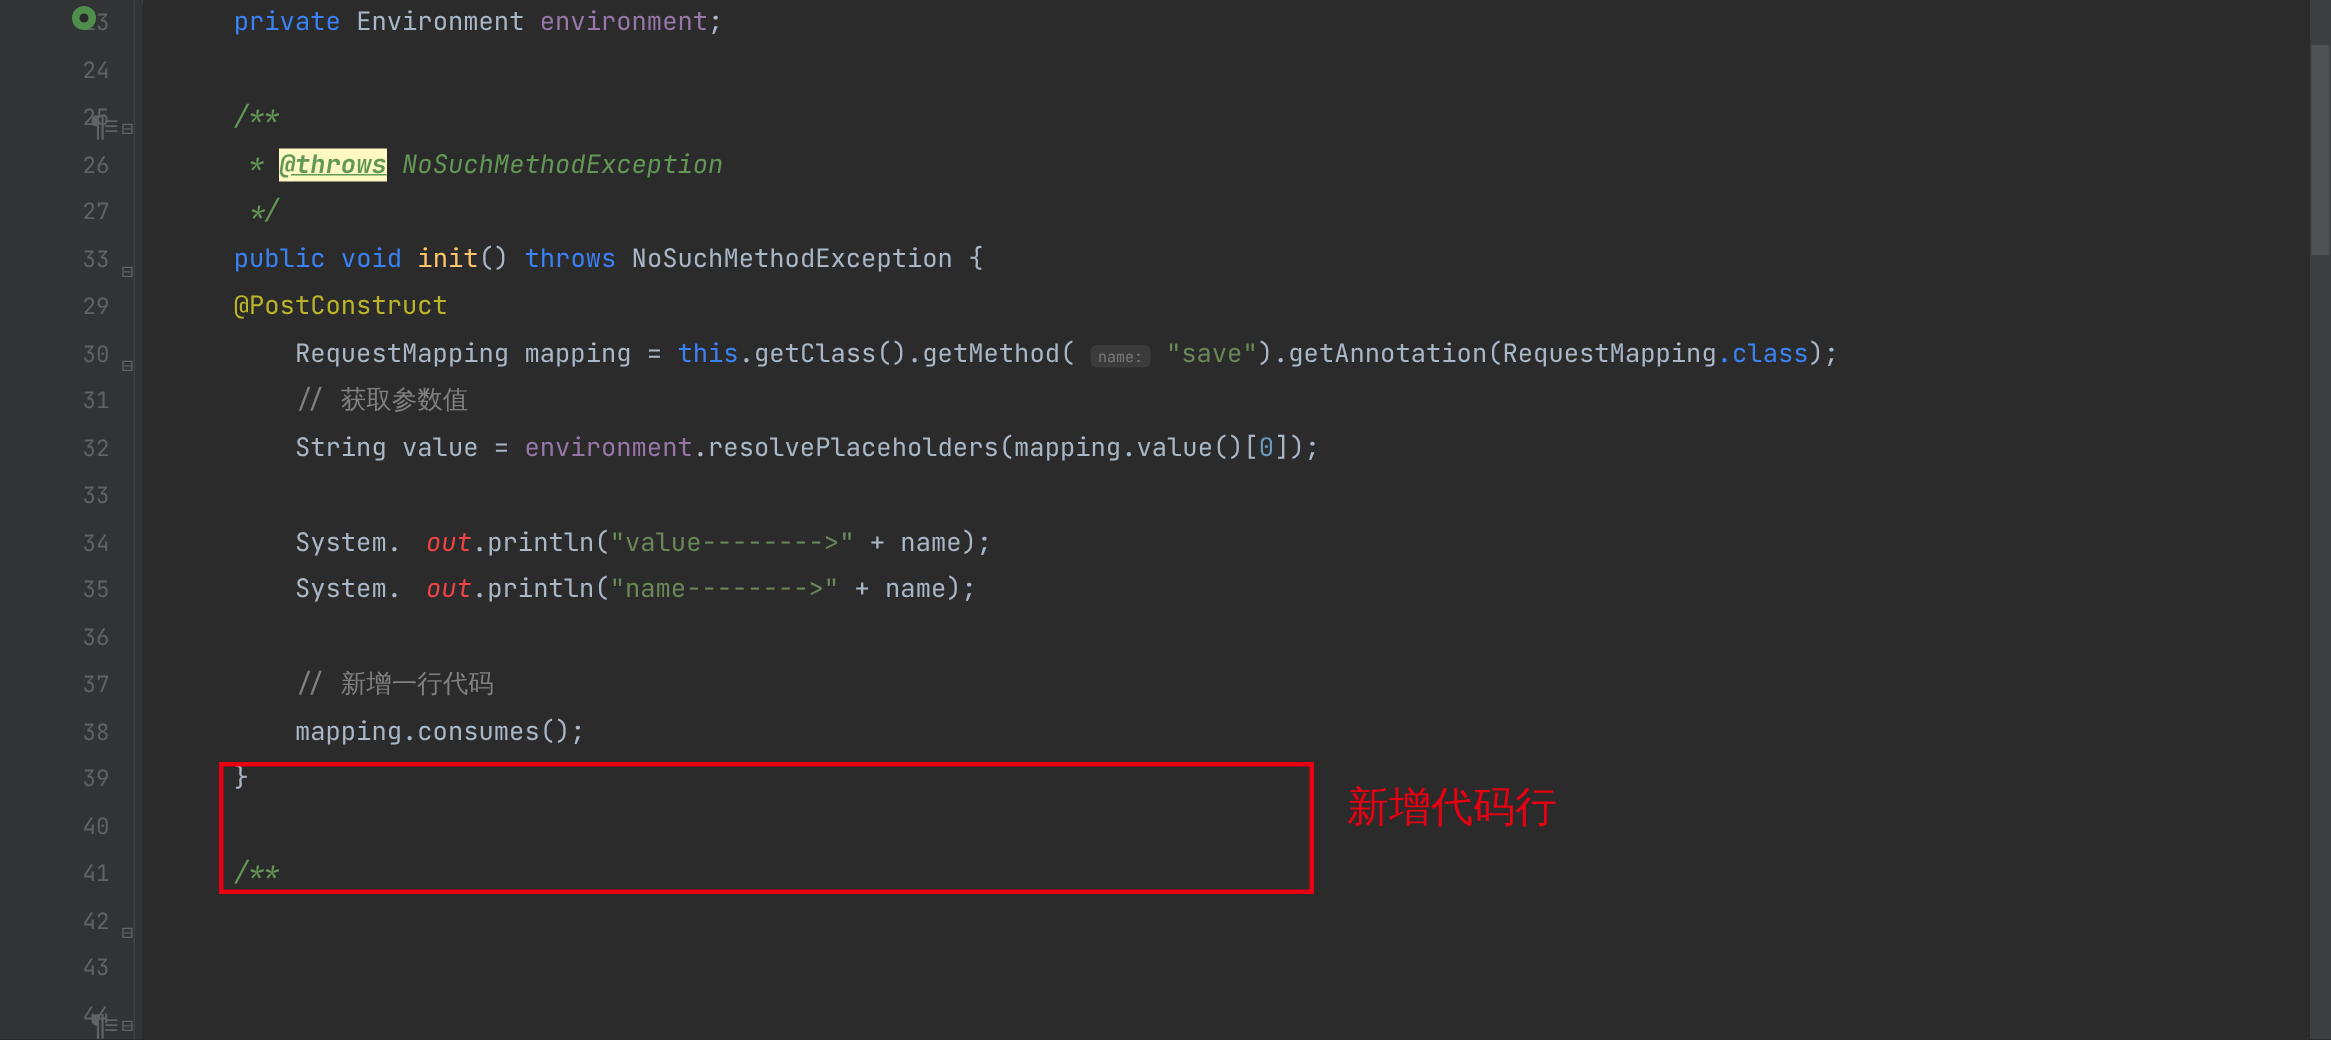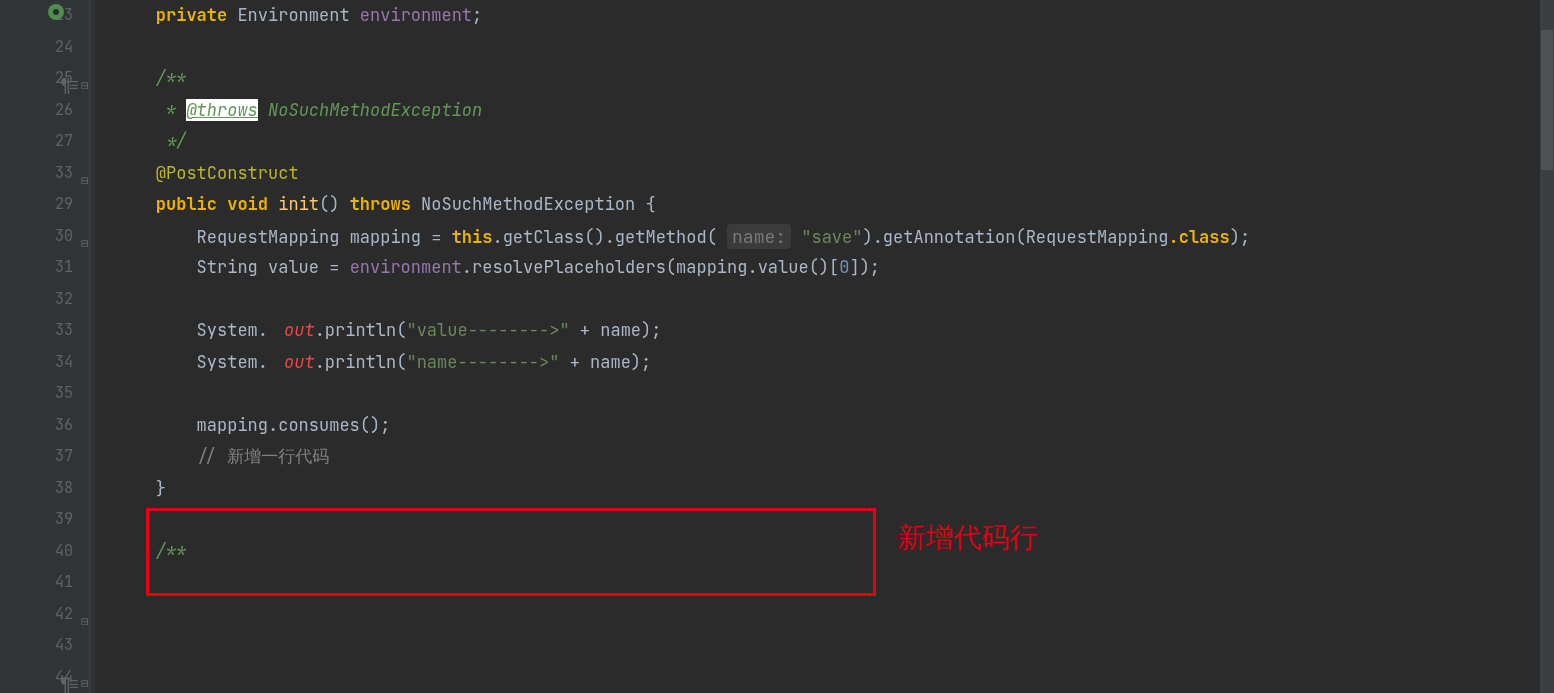--- a/index.html
+++ b/index.html
@@ -66,35 +66,35 @@
     }
     .indent-guide {
       position: absolute;
       top: 0;
       bottom: 0;
       width: 1px;
       background: #404040;
     }
 
     
-    .kw { color: #eab308; font-weight: bold; }
+    .kw { color: #3b82f6; }
     .fld { color: #9876aa; }
     .cmt { color: #808080; }
     .doc { color: #629755; font-style: italic; }
-    .doctag { color: #629755; font-style: italic; text-decoration: underline; background: #ffffff;}
+    .doctag { color: #629755; font-style: italic; text-decoration: underline; background: #fef9c3; font-weight: bold;}
     .anno { color: #bbb529; }
     .mtd { color: #ffc66d; }
     .str { color: #6a8759; }
     .num { color: #6897bb; }
     .param-hint {
       color: #787878;
       background: #3b3b3b;
       border-radius: 4px;
       padding: 1px 5px;
-      font-size: 18px;
+      font-size: 10px;
       font-style: normal;
     }
     .static-fld { color: #ef4444; font-style: italic; margin-left: 16px;}
 
     .highlight-box {
       position: absolute;
       border: 3px solid #e60012;
       pointer-events: none;
     }
     .annotation-label {
@@ -184,42 +184,43 @@
 
     <div class="code-line"></div>
 
     <div class="code-line">    <span class="doc">/**</span></div>
 
 
     <div class="code-line">    <span class="doc"> * </span><span class="doctag">@throws</span><span class="doc"> NoSuchMethodException</span></div>
 
     <div class="code-line">    <span class="doc"> */</span></div>
 
+    <div class="code-line">    <span class="kw">public</span> <span class="kw">void</span> <span class="mtd">init</span><span>()</span> <span class="kw">throws</span> <span>NoSuchMethodException</span> <span>{</span></div>
+
     <div class="code-line">    <span class="anno">@PostConstruct</span></div>
 
-    <div class="code-line">    <span class="kw">public</span> <span class="kw">void</span> <span class="mtd">init</span><span>()</span> <span class="kw">throws</span> <span>NoSuchMethodException</span> <span>{</span></div>
-
     <div class="code-line">        <span>RequestMapping</span> <span>mapping</span> <span>=</span> <span class="kw">this</span><span>.getClass().getMethod(</span> <span class="param-hint">name:</span> <span class="str">"save"</span><span>).getAnnotation(</span><span>RequestMapping</span><span class="kw">.class</span><span>);</span></div>
 
+    <div class="code-line">        <span class="cmt">// </span><span class="cmt">获取参数值</span></div>
 
     <div class="code-line">        <span>String</span> <span>value</span> <span>=</span> <span class="fld">environment</span><span>.resolvePlaceholders(mapping.value()[</span><span class="num">0</span><span>]);</span></div>
 
 
     <div class="code-line"></div>
 
 
     <div class="code-line">        <span>System.</span><span class="static-fld">out</span><span>.println(</span><span class="str">"value--------&gt;"</span><span> + name);</span></div>
 
     <div class="code-line">        <span>System.</span><span class="static-fld">out</span><span>.println(</span><span class="str">"name--------&gt;"</span><span> + name);</span></div>
 
     <div class="code-line"></div>
 
+    <div class="code-line">        <span class="cmt">// </span><span class="cmt">新增一行代码</span></div>
+
     <div class="code-line">        <span>mapping.consumes();</span></div>
-
-    <div class="code-line">        <span class="cmt">// </span><span class="cmt">新增一行代码</span></div>
 
     <div class="code-line">    <span>}</span></div>
 
     <div class="code-line"></div>
 
     <div class="code-line">    <span class="doc">/**</span></div>
   </div>
 
   <div class="scrollbar-track">
     <div class="scrollbar-thumb" style="top:30px;height:140px"></div>

